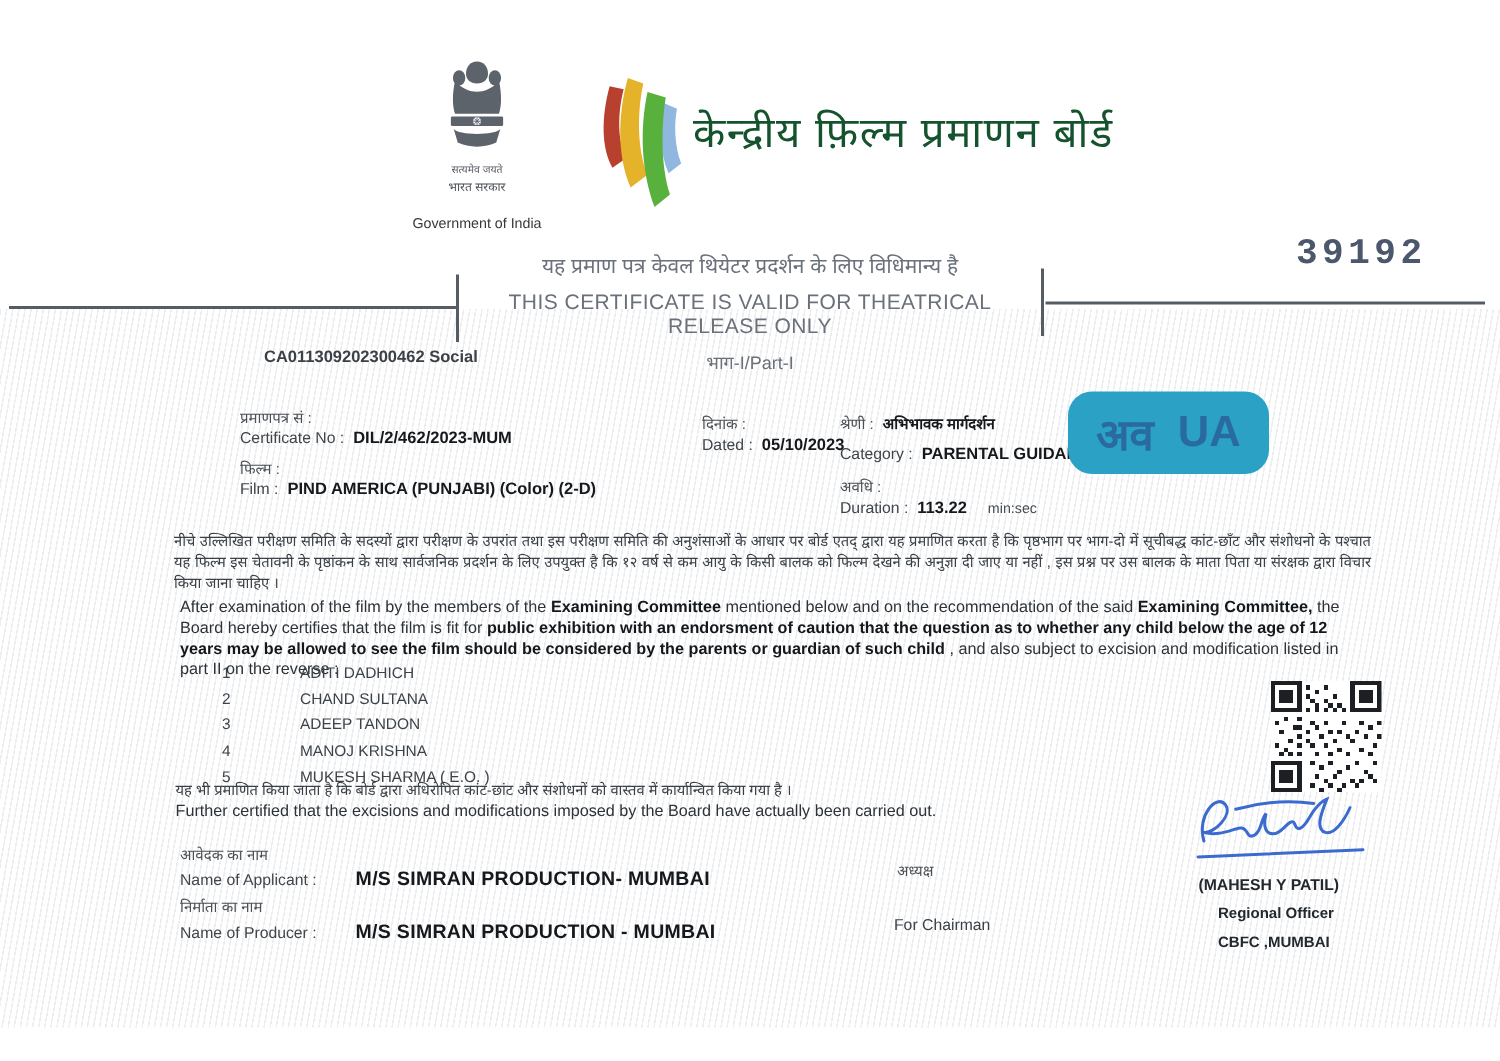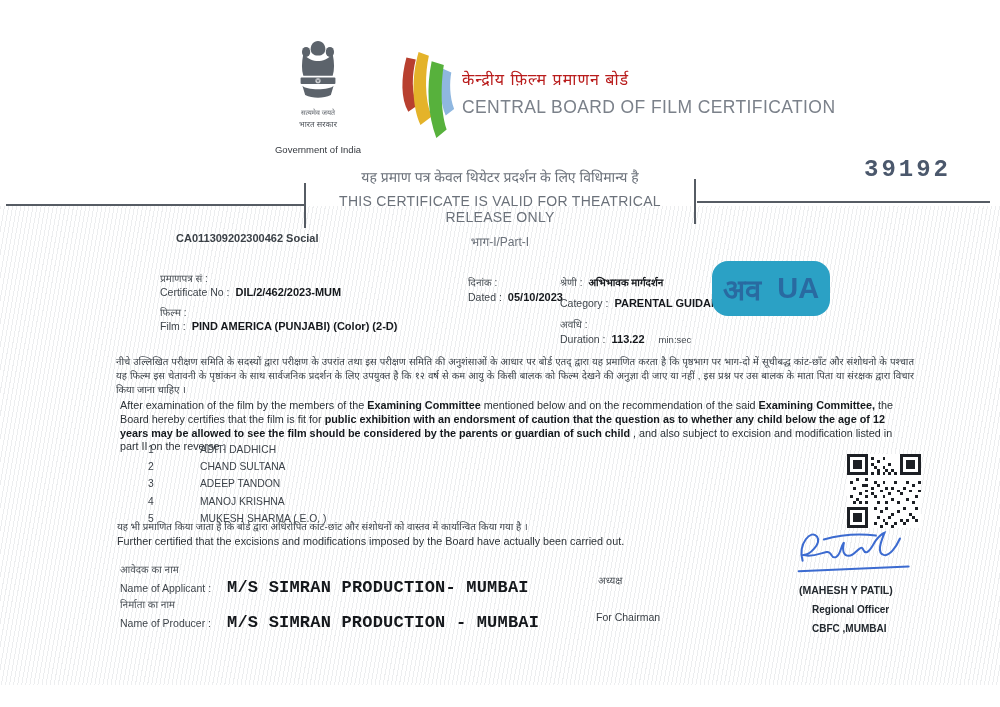--- a/index.html
+++ b/index.html
@@ -17,58 +17,58 @@
       rgba(255,255,255,0) 1px, rgba(255,255,255,0) 4px);
   }
   
   .emblem-block { position:absolute; left:258px; top:40px; width:120px; text-align:center; }
   .emblem-block svg { display:block; margin:0 auto 2px auto; }
   .satyameva { font-size:7px; color:#5a5f66; }
   .bharat    { font-size:8px; color:#4c5158; margin-top:1px; }
   .govt      { font-size:9.5px; font-weight:normal; color:#34383e; margin-top:15px; }
   .logo-ribbons { position:absolute; left:398px; top:48px; }
   .logo-text { position:absolute; left:462px; top:68px; }
-  .logo-hindi   { font-size:16px; color:#b91c1c; font-weight:500; letter-spacing:1px; }
+  .logo-hindi   { font-size:28px; color:#14532d; font-weight:500; letter-spacing:1px; }
   .logo-english { font-size:17.5px; color:#7b818a; letter-spacing:0.4px; margin-top:7px; }
   .serial { position:absolute; left:864px; top:156px; font-family:"Liberation Mono", monospace;
             font-weight:bold; font-size:24px; letter-spacing:3px; color:#4b586c; }
   
   .rule-left  { position:absolute; left:6px;  top:204px; width:298px; height:2px; background:#565c64; }
   .rule-right { position:absolute; left:697px; top:201px; width:293px; height:2px; background:#565c64; }
   .tick-left  { position:absolute; left:304px; top:183px; width:2px; height:45px; background:#565c64; }
   .tick-right { position:absolute; left:694px; top:179px; width:2px; height:45px; background:#565c64; }
   .banner { position:absolute; left:305px; top:167px; width:390px; text-align:center; color:#6b717a; z-index:3; }
   .banner-hi { font-size:14px; }
   .banner-en { font-size:14px; letter-spacing:0.3px; margin-top:7px; }
   .banner-part { font-size:12px; margin-top:8px; }
   
   .abs { position:absolute; z-index:2; }
   .file-no { left:160px; top:232px; font-size:11px; font-weight:bold; color:#3b4147;padding-left:16px; }
   .lbl-hi { font-size:10px; color:#4a5056; }
   .lbl-en { font-size:10.5px; color:#3f454b; }
   .val    { font-weight:bold; color:#15181c; font-size:11px; margin-left:6px; }
   .unit   { font-size:9.5px; color:#454b51; margin-left:14px; font-weight:normal; }
-  .badge { left:712px; top:261px; width:118px; height:55px; border-radius:16px;
+  .badge { left:712px; top:261px; width:134px; height:55px; border-radius:16px;
            background:#2ba1c5; display:flex; align-items:center; justify-content:center; gap:16px; }
   .badge span { font-size:29px; font-weight:bold; color:#29669e; opacity:0.92; }
   .para-hi { left:116px; top:355px; width:798px; font-size:9.8px; line-height:14px;
              color:#3a4047; text-align:justify; }
   .para-en { left:120px; top:399px; width:792px; font-size:10.8px; line-height:13.8px; color:#2c3237; }
   .para-en .b { font-weight:bold; color:#14181c; }
   .members { left:148px; top:441px; font-size:10.3px; color:#3c4249; }
   .member  { display:flex; height:17.2px; align-items:center; }
   .member .no { width:52px; }
   .qr { left:847px; top:454px; }
   .further-hi { left:117px; top:520px; font-size:9.8px; color:#3a4047; }
   .further-en { left:117px; top:535px; font-size:10.8px; color:#2c3237; }
   .applicant-hi { left:120px; top:562px; }
   .applicant-ln { left:120px; top:578px; }
   .producer-hi  { left:120px; top:597px; }
   .producer-ln  { left:120px; top:613px; }
-  .name-val { margin-left:16px; font-size:17px; letter-spacing:0.2px;font-family:Liberation Mono, monospace; }
+  .name-val { margin-left:26px; font-size:13px; letter-spacing:0.2px; }
   .chairman-hi { left:598px; top:573px; font-size:10px; color:#4a5056; }
   .chairman-en { left:596px; top:611px; font-size:10.5px; color:#3a4046; }
   .signature { left:791px; top:524px; }
   .signatory { left:799px; top:584px; font-size:10.5px; font-weight:bold; color:#22282e; }
   .sig-title { left:812px; top:604px; font-size:10px;  font-weight:bold; color:#22282e; }
   .sig-org   { left:812px; top:623px; font-size:10px;  font-weight:bold; color:#22282e; }
 </style>
 </head>
 <body>
 
@@ -102,21 +102,20 @@
   <div class="logo-ribbons">
     <svg width="58" height="94" viewBox="0 0 62 96">
       <path d="M9 8 C3 30 3 52 11 66 L21 59 C14 46 15 26 19 10 Z" fill="#b8402f"></path>
       <path d="M22 2 C14 30 15 60 24 80 L36 71 C28 52 29 24 33 6 Z" fill="#e4b32a"></path>
       <path d="M48 20 C44 38 45 56 51 70 L60 63 C55 50 55 34 57 24 Z" fill="#8fb7e0"></path>
       <path d="M36 12 C30 40 32 70 41 94 L52 85 C45 64 46 34 49 16 Z" fill="#57b13c"></path>
     </svg>
   </div>
   <div class="logo-text">
     <div class="logo-hindi">केन्द्रीय फ़िल्म प्रमाणन बोर्ड</div>
-    <div class="logo-english">CENTRAL BOARD OF FILM CERTIFICATION</div>
   </div>
 
   <div class="serial">39192</div>
 
   <div class="rule-left"></div>
   <div class="rule-right"></div>
   <div class="tick-left"></div>
   <div class="tick-right"></div>
   <div class="banner">
     <div class="banner-hi">यह प्रमाण पत्र केवल थियेटर प्रदर्शन के लिए विधिमान्य है</div>

